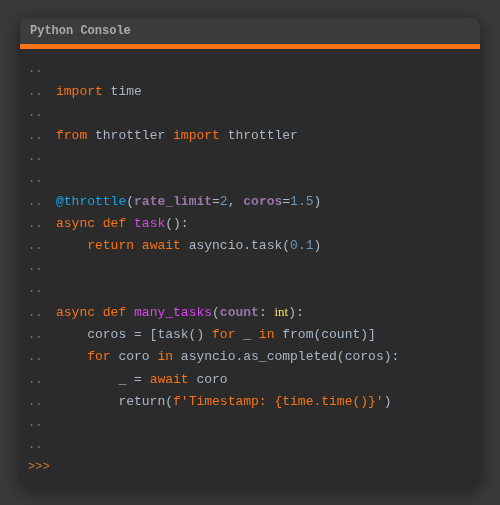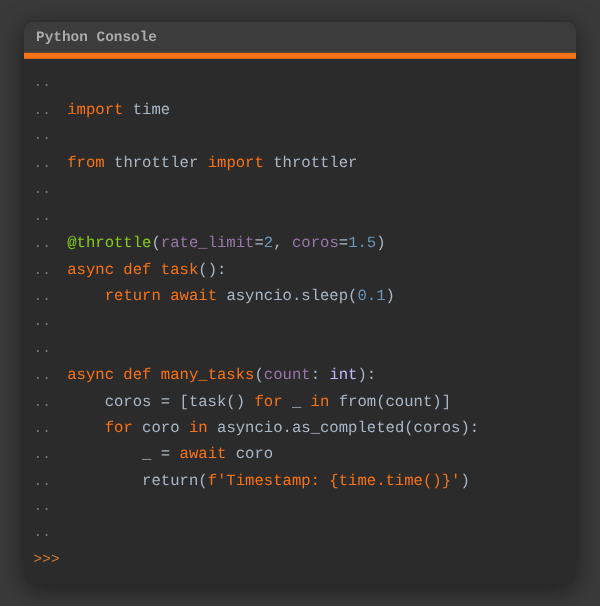--- a/index.html
+++ b/index.html
@@ -54,28 +54,28 @@
       font-size: 12px;
       user-select: none;
     }
 
     .code-content {
       flex: 1;
       white-space: pre;
     }
 
     .kw { color: #f97316; }         
-    .fn { color: #f97316; }         
-    .decorator { color: #84cc16; }  
-    .param { color: #9876aa; }      
+    .fn { color: #d946ef; }         
+    .decorator { color: #0ea5e9; }  
+    .param { color: #9876aa; font-weight: bold; }      
     .num { color: #6897bb; }        
     .str { color: #f97316; }        
     .plain { color: #a9b7c6; }    
     .op { color: #a9b7c6; }
-    .cls { color: #c4b5fd; }
+    .cls { color: #fde047; font-family: Liberation Serif, serif; }
 
     .cursor-line {
       display: flex;
       align-items: baseline;
       padding: 0 8px;
     }
     .cursor-prompt {
       color: #cc7832;
       min-width: 28px;
       font-size: 12px;
@@ -125,21 +125,21 @@
       <span class="code-content"><span class="decorator">@throttle</span><span class="plain">(</span><span class="param">rate_limit</span><span class="op">=</span><span class="num">2</span><span class="plain">, </span><span class="param">coros</span><span class="op">=</span><span class="num">1.5</span><span class="plain">)</span></span>
     </div>
 
     <div class="line">
       <span class="prompt">..</span>
       <span class="code-content"><span class="kw">async def</span><span class="plain"> </span><span class="fn">task</span><span class="plain">():</span></span>
     </div>
 
     <div class="line">
       <span class="prompt">..</span>
-      <span class="code-content"><span class="plain">    </span><span class="kw">return</span><span class="plain"> </span><span class="kw">await</span><span class="plain"> asyncio.sleep(</span><span class="num">0.1</span><span class="plain">)</span></span>
+      <span class="code-content"><span class="plain">    </span><span class="kw">return</span><span class="plain"> </span><span class="kw">await</span><span class="plain"> asyncio.task(</span><span class="num">0.1</span><span class="plain">)</span></span>
     </div>
 
     <div class="line">
       <span class="prompt">..</span>
       <span class="code-content plain"></span>
     </div>
 
     <div class="line">
       <span class="prompt">..</span>
       <span class="code-content plain"></span>

